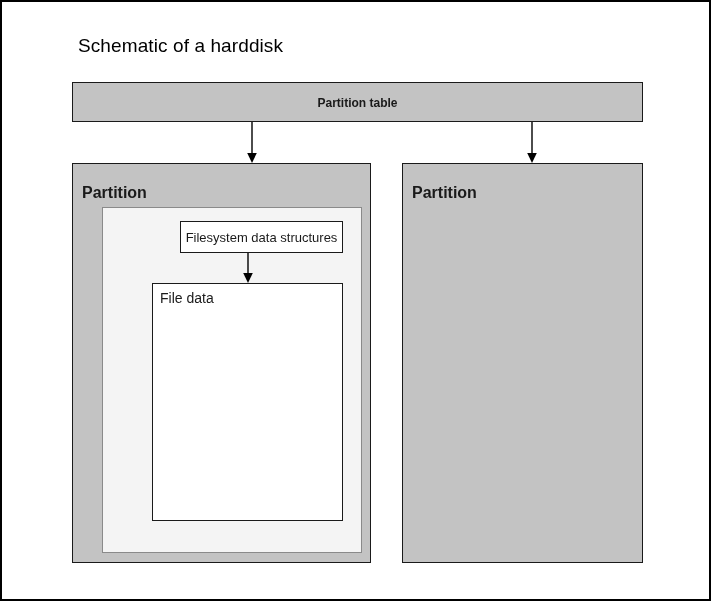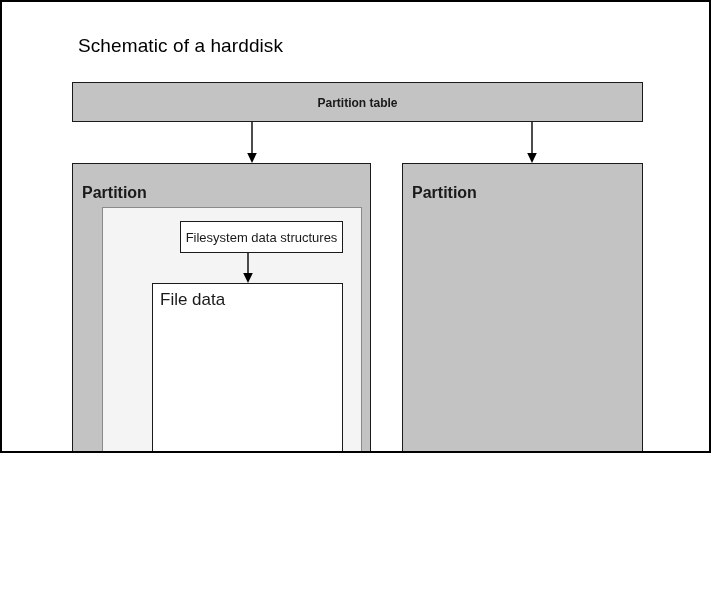--- a/index.html
+++ b/index.html
@@ -3,21 +3,21 @@
 <meta charset="utf-8">
 <style>
   html, body {
     margin: 0;
     padding: 0;
     background: #ffffff;
   }
   #page {
     position: relative;
     width: 711px;
-    height: 453px;
+    height: 601px;
     background: #ffffff;
     border: 2px solid #000000;
     box-sizing: border-box;
     font-family: "Liberation Sans", sans-serif;
     overflow: hidden;
   }
 
   
   #diagram-title {
     position: absolute;
@@ -57,21 +57,21 @@
   }
   .label-topleft-bold {
     position: absolute;
     font-size: 16px;
     font-weight: bold;
     color: #1a1a1a;
     white-space: nowrap;
   }
   .label-topleft {
     position: absolute;
-    font-size: 17px;
+    font-size: 14px;
     color: #1a1a1a;
     white-space: nowrap;
   }
   .label-centered {
     position: absolute;
     left: 0;
     right: 0;
     text-align: center;
     font-size: 13px;
     color: #1a1a1a;

